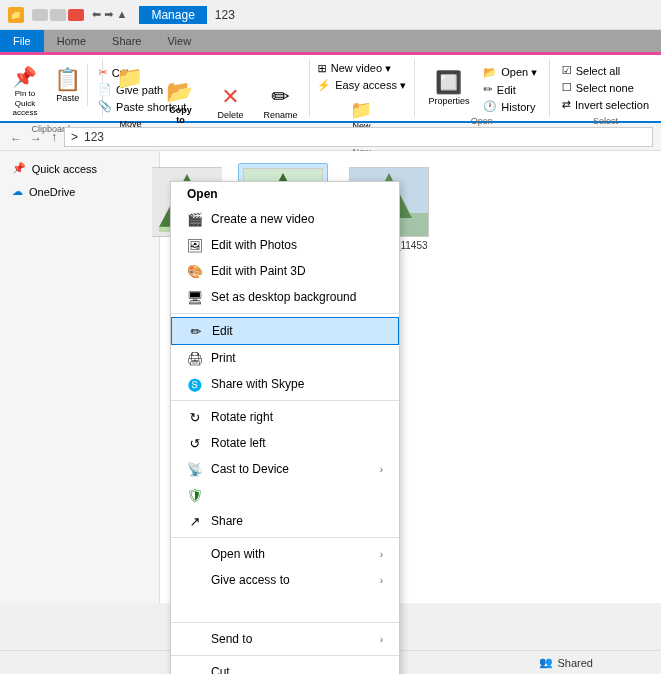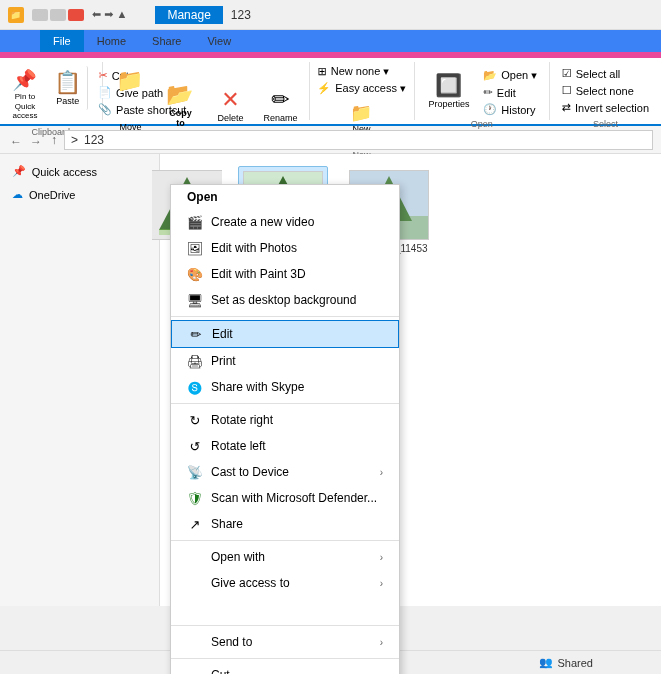--- a/index.html
+++ b/index.html
@@ -11,28 +11,27 @@
       background: #f0f0f0;
       display: flex;
       align-items: center;
       padding: 0 8px;
       gap: 4px;
       border-bottom: 1px solid #ddd;
     }
     .title-bar-icon { width: 16px; height: 16px; background: #f5a623; border-radius: 2px; display: flex; align-items: center; justify-content: center; color: white; font-size: 9px; font-weight: bold; }
     .title-bar-buttons { display: flex; gap: 2px; margin-left: 4px; }
     .title-bar-btn { width: 16px; height: 12px; background: #c8c8c8; border-radius: 2px; cursor: pointer; }
-    .title-bar-manage { background: #0078d4; color: white; padding: 2px 12px; border-radius: 0; font-size: 12px; margin-left: 24px; }
+    .title-bar-manage { background: #0078d4; color: white; padding: 2px 12px; border-radius: 0; font-size: 12px; margin-left: 8px; }
 
     
     .ribbon-tabs {
       display: flex;
-      background: #3b82f6;
-      border-bottom: 6px solid #ec4899;
-      padding-left: 40px;
+      background: #a3a3a3;
+      border-bottom: 3px solid #ec4899;
     }
     .ribbon-tab {
       padding: 4px 12px;
       font-size: 11px;
       cursor: pointer;
       color: #333;
       border: 1px solid transparent;
     }
     .ribbon-tab.active {
       background: white;
@@ -302,21 +301,21 @@
         <span style="font-size:22px;">✏</span>
         <span style="font-size:9px;">Rename</span>
       </div>
     </div>
   </div>
 
   <div class="ribbon-section" style="flex-direction:column; padding:2px 4px; align-items:flex-start;">
     <div style="display:flex; flex-direction:column; gap:2px; flex:1; justify-content:center;">
       <div class="ribbon-small-btn">
         <span>⊞</span>
-        <span>New none ▾</span>
+        <span>New video ▾</span>
       </div>
       <div class="ribbon-small-btn">
         <span>⚡</span>
         <span>Easy access ▾</span>
       </div>
       <div class="ribbon-large-btn">
         <span style="font-size:18px; color:#f5a623;">📁</span>
         <span style="font-size:9px; text-align:center;">New<br>folder</span>
       </div>
     </div>
@@ -468,21 +467,20 @@
         <span class="ctx-icon">↺</span>
         <span>Rotate left</span>
       </div>
       <div class="ctx-item">
         <span class="ctx-icon">📡</span>
         <span>Cast to Device</span>
         <span class="ctx-arrow">›</span>
       </div>
       <div class="ctx-item">
         <span class="ctx-icon" style="color:#1a7a1a;">🛡</span>
-        <span>Scan with Microsoft Defender...</span>
       </div>
       <div class="ctx-item">
         <span class="ctx-icon">↗</span>
         <span>Share</span>
       </div>
       <div class="ctx-separator"></div>
       <div class="ctx-item">
         <span class="ctx-icon"></span>
         <span>Open with</span>
         <span class="ctx-arrow">›</span>

